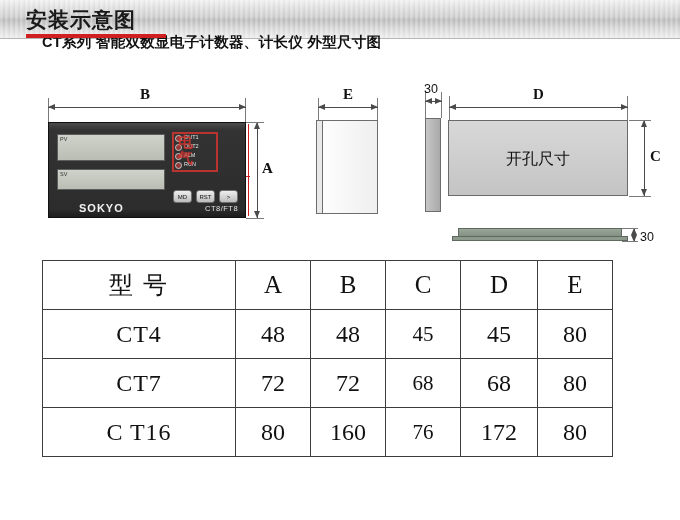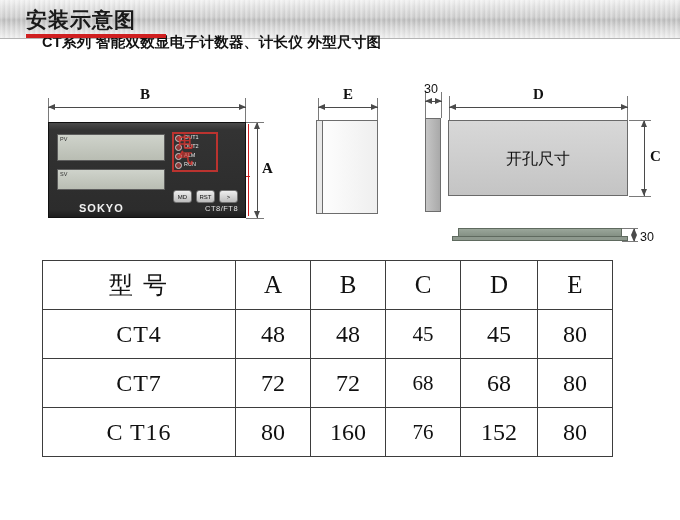--- a/index.html
+++ b/index.html
@@ -472,17 +472,17 @@
       <td>72</td>
       <td class="cval">68</td>
       <td>68</td>
       <td>80</td>
     </tr>
     <tr>
       <td class="model">C T16</td>
       <td>80</td>
       <td>160</td>
       <td class="cval">76</td>
-      <td>152</td>
+      <td>172</td>
       <td>80</td>
     </tr>
   </tbody>
 </table>
 
 </body></html>

